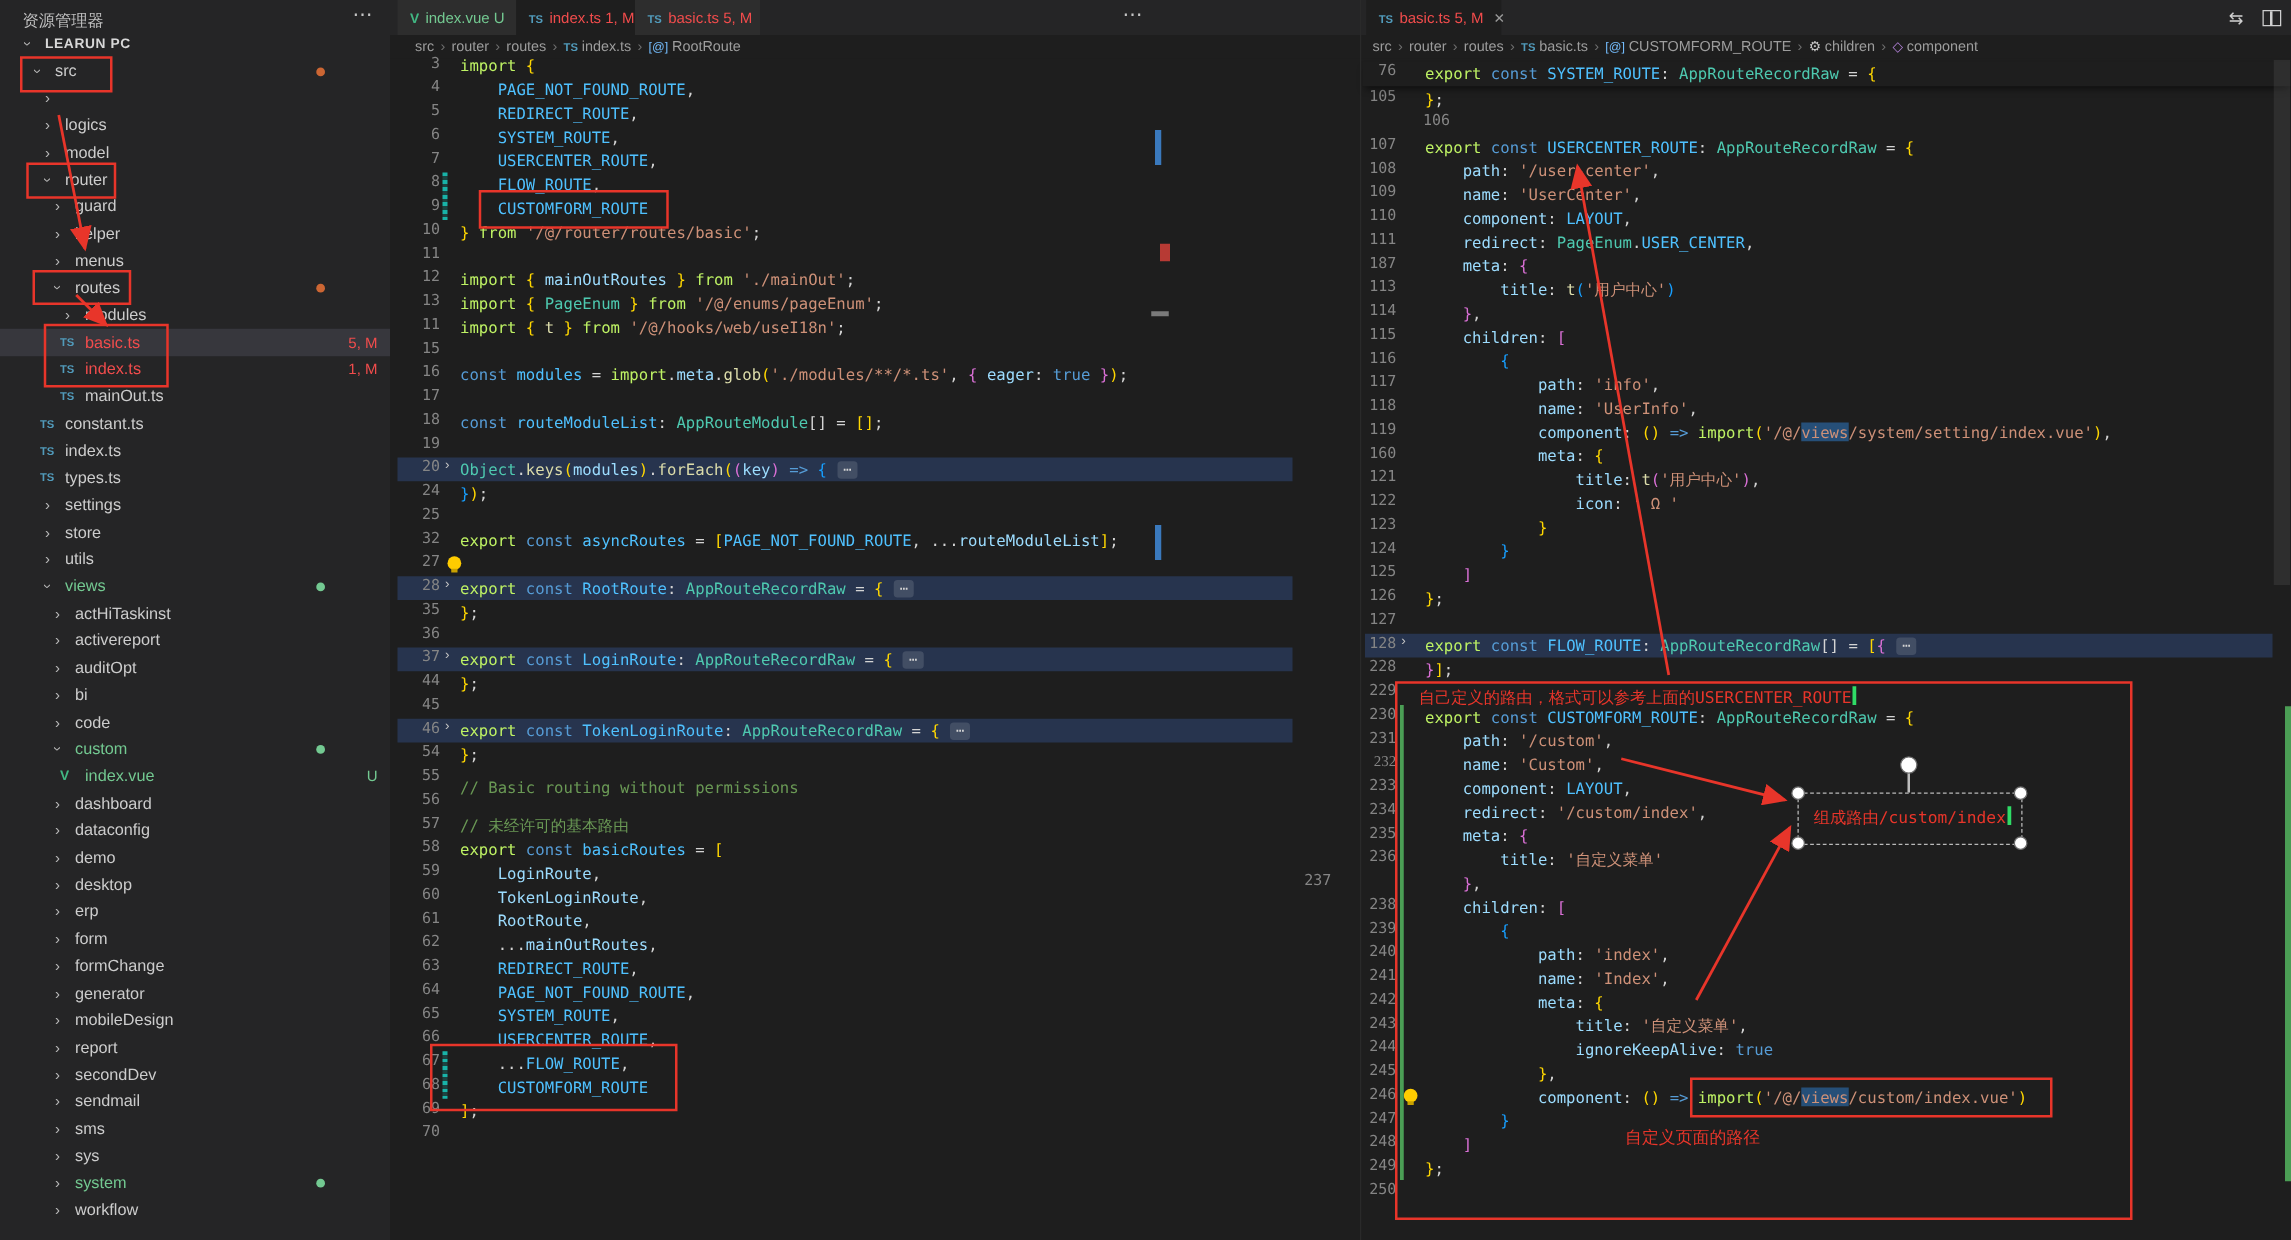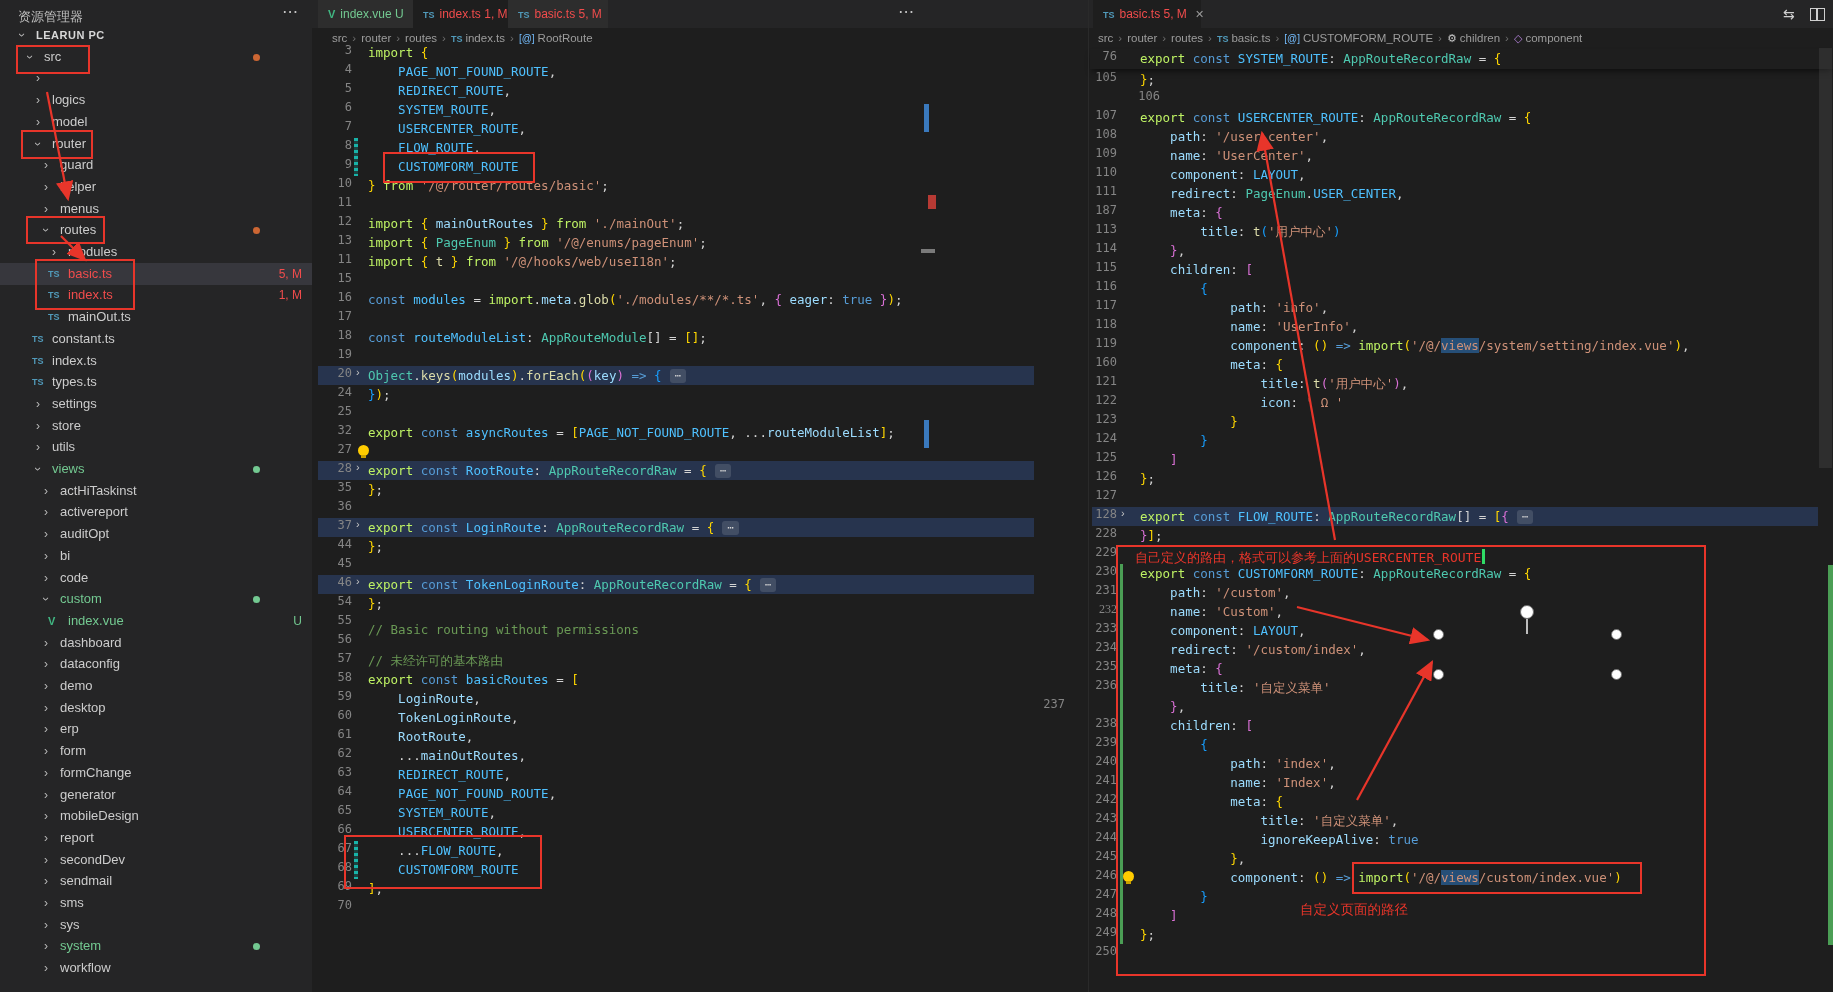--- a/index.html
+++ b/index.html
@@ -499,20 +499,25 @@
   <div class="anno-box" style="left:26px;top:216px;width:75px;height:24px"></div>
   <div class="anno-box" style="left:35px;top:259px;width:96px;height:47px"></div>
   <div class="anno-box" style="left:383px;top:152px;width:148px;height:27px"></div>
   <div class="anno-box" style="left:344px;top:835px;width:194px;height:50px"></div>
   <div class="anno-box" style="left:1352px;top:862px;width:286px;height:28px"></div>
   <div class="anno-box" style="left:1116px;top:545px;width:586px;height:427px"></div>
 
   <div class="anno-text" style="left:1135px;top:549px;font-size:13px;font-family:'DejaVu Sans Mono',monospace">
     <span>自己定义的路由，格式可以参考上面的USERCENTER_ROUTE</span><span class="caret-green"></span>
   </div>
+  <div id="note-dash" style="left:1438px;top:634px;width:178px;height:40px">
+    <div class="anno-text" style="left:12px;top:10px;font-size:13px;font-family:'DejaVu Sans Mono',monospace">
+      <span>组成路由/custom/index</span><span class="caret-green"></span>
+    </div>
+  </div>
   <div class="handle" style="left:1433px;top:629px"></div>
   <div class="handle" style="left:1611px;top:629px"></div>
   <div class="handle" style="left:1433px;top:669px"></div>
   <div class="handle" style="left:1611px;top:669px"></div>
   <div class="abs" style="left:1526px;top:617px;width:1.5px;height:17px;background:#bdbdbd"></div>
   <div class="handle" style="left:1520px;top:605px;width:12px;height:12px"></div>
   <div class="anno-text" style="left:1300px;top:901px;font-size:13.5px">自定义页面的路径</div>
 
   <svg id="svg-overlay">
     <defs>

